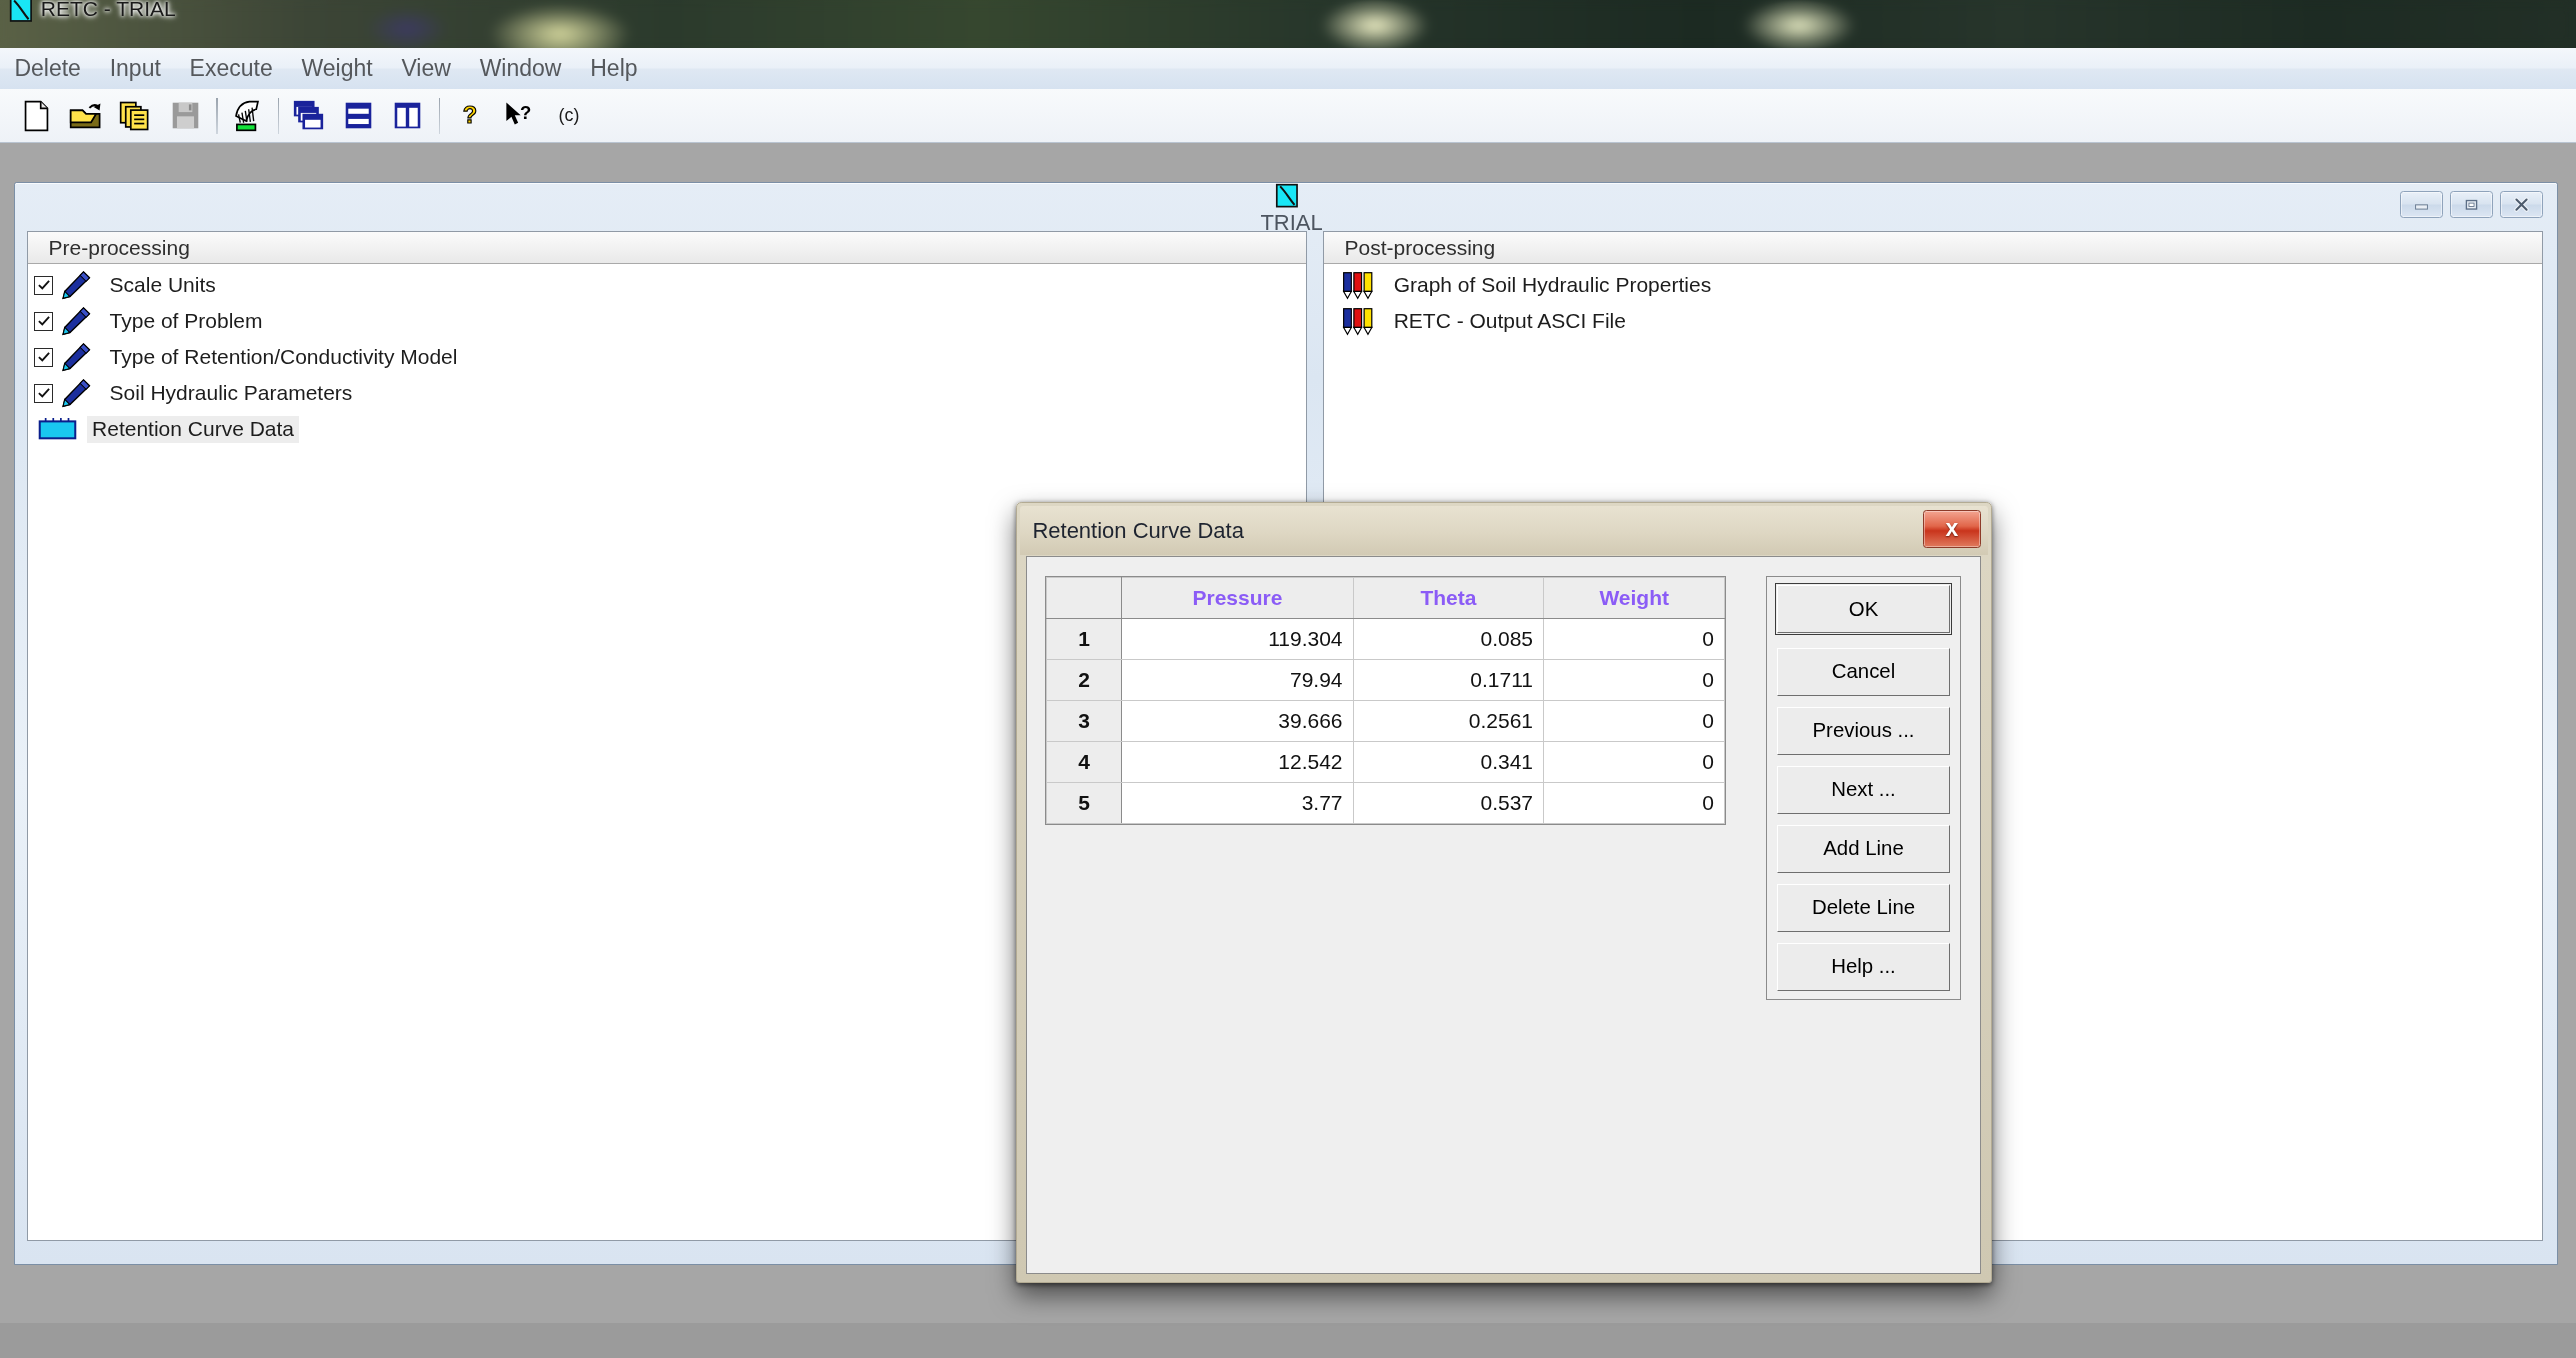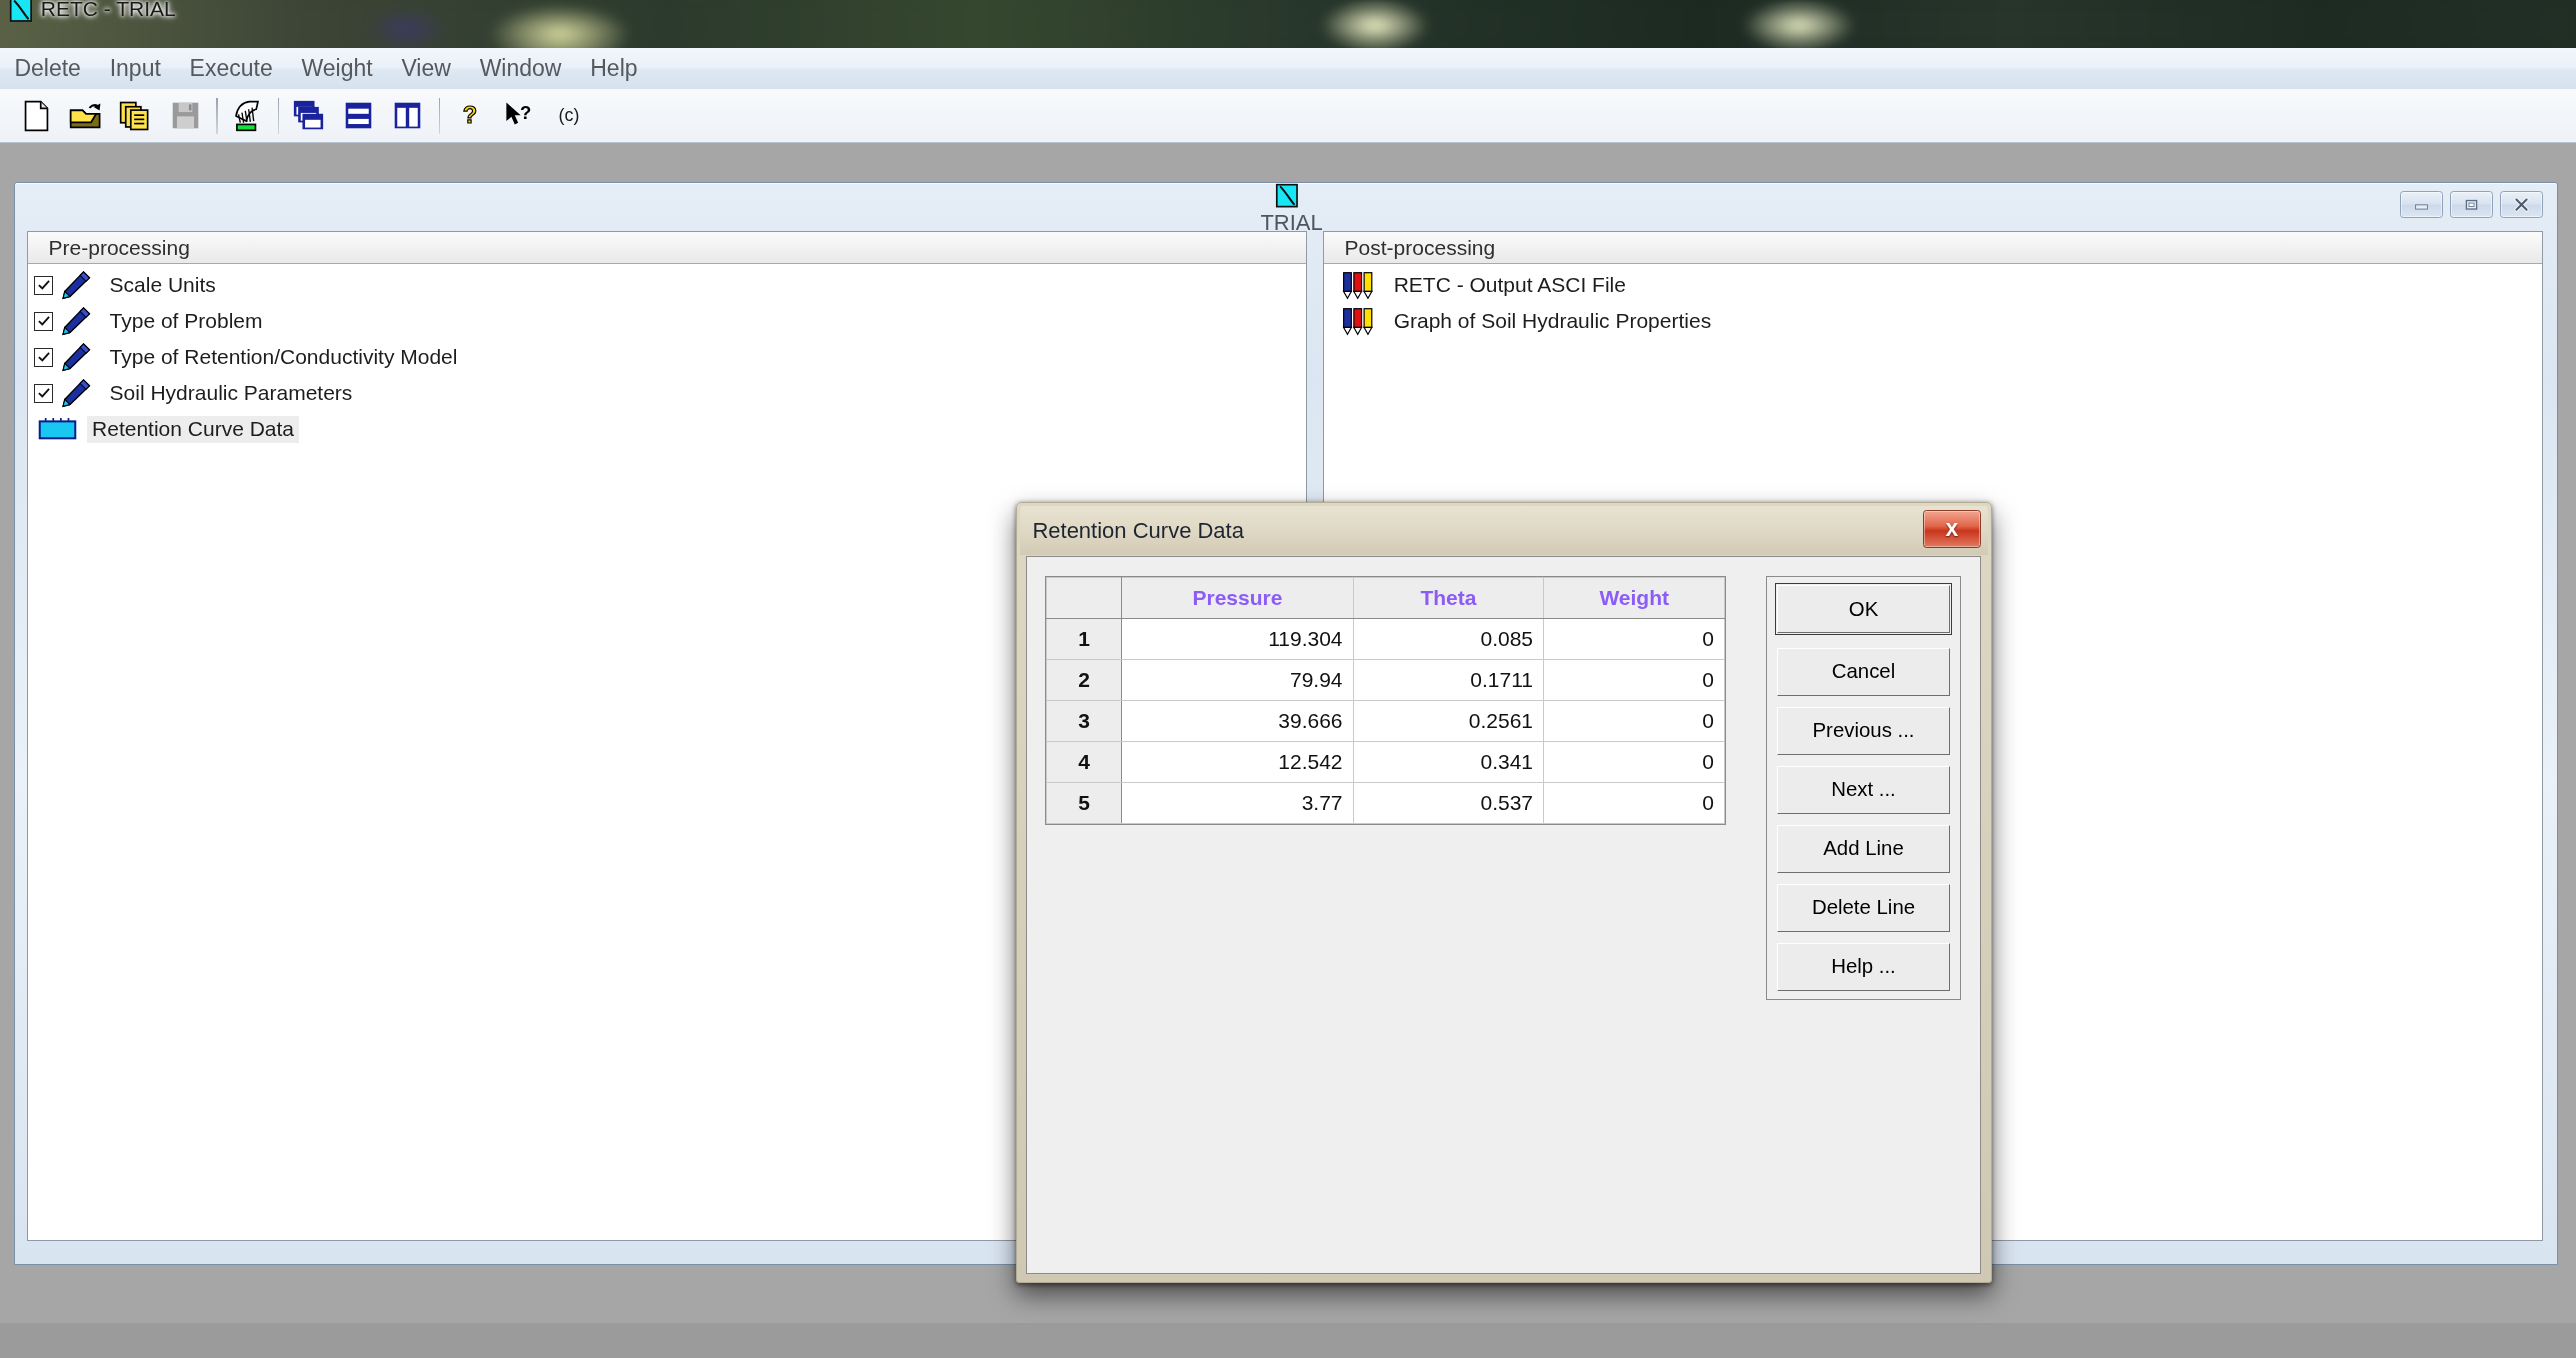--- a/index.html
+++ b/index.html
@@ -440,37 +440,37 @@
                 <g stroke="#000" stroke-width="1.4">
                   <rect x="3" y="2" width="9" height="22" fill="#1b2f9e"></rect>
                   <path d="M3 24 L7.5 32 L12 24 Z" fill="#ffffff"></path>
                   <rect x="15" y="2" width="9" height="22" fill="#e01010"></rect>
                   <path d="M15 24 L19.5 32 L24 24 Z" fill="#ffffff"></path>
                   <rect x="27" y="2" width="9" height="22" fill="#ffe000"></rect>
                   <path d="M27 24 L31.5 32 L36 24 Z" fill="#ffffff"></path>
                 </g>
               </svg>
             </span>
-            <span class="tree-label">RETC - Output ASCI File</span>
+            <span class="tree-label">Graph of Soil Hydraulic Properties</span>
           </div>
 
           <div class="tree-item" style="padding-left:15.3px;">
             <span class="ic-pens">
               <svg width="36" height="29" viewBox="0 0 42 34">
                 <g stroke="#000" stroke-width="1.4">
                   <rect x="3" y="2" width="9" height="22" fill="#1b2f9e"></rect>
                   <path d="M3 24 L7.5 32 L12 24 Z" fill="#ffffff"></path>
                   <rect x="15" y="2" width="9" height="22" fill="#e01010"></rect>
                   <path d="M15 24 L19.5 32 L24 24 Z" fill="#ffffff"></path>
                   <rect x="27" y="2" width="9" height="22" fill="#ffe000"></rect>
                   <path d="M27 24 L31.5 32 L36 24 Z" fill="#ffffff"></path>
                 </g>
               </svg>
             </span>
-            <span class="tree-label">Graph of Soil Hydraulic Properties</span>
+            <span class="tree-label">RETC - Output ASCI File</span>
           </div>
 
         </div>
       </div>
 
     </div>
   </div>
 </div>
 
 <div id="dialog">

